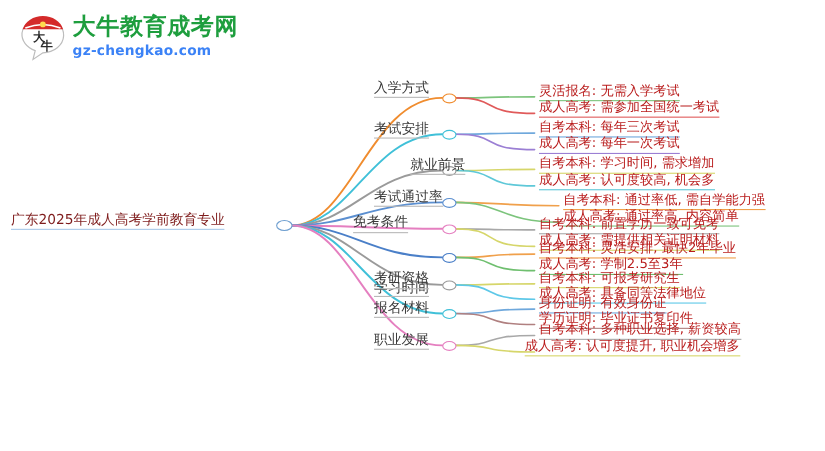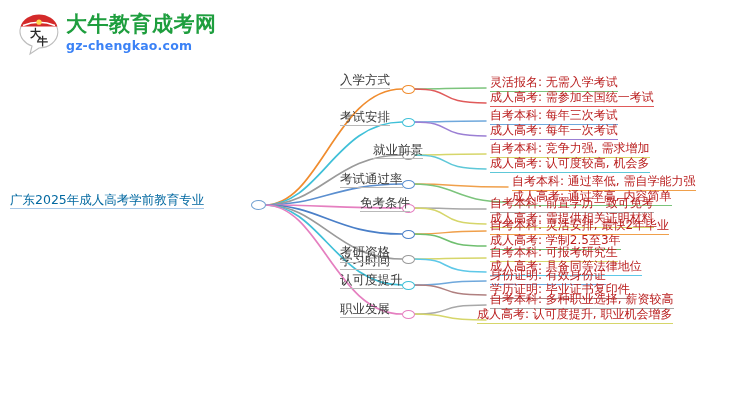--- a/index.html
+++ b/index.html
@@ -63,21 +63,21 @@
   .node-label {
     position: absolute;
     font-size: 12.5px;
     color: #3a3a3a;
     white-space: nowrap;
     line-height: 15px;
     padding-bottom: 1px;
   }
   .root-label {
     font-size: 12.5px;
-    color: #0369a1;
+    color: #7f1d1d;
     border-bottom: 1.6px solid #a8c8e8;
   }
   .topic-label {
     font-size: 12.5px;
     color: #3a3a3a;
     border-bottom: 1.4px solid #b9b9b9;
   }
   .leaf-label {
     font-size: 12px;
     color: #b91c1c;
@@ -147,40 +147,40 @@
 <div class="node-dot" style="left: 401.5px; top: 84.5px; border: 1.6px solid rgb(240, 140, 46);"></div>
     <div class="node-label topic-label" style="left: 340px; top: 72px; text-align: center;">入学方式</div>
     <div class="node-label leaf-label" style="left: 490px; top: 75px; border-bottom-color: rgb(124, 196, 124);">灵活报名: 无需入学考试</div>
     <div class="node-label leaf-label" style="left: 490px; top: 90px; border-bottom-color: rgb(224, 90, 90);">成人高考: 需参加全国统一考试</div>
     <div class="node-dot" style="left: 401.5px; top: 117.5px; border: 1.6px solid rgb(63, 192, 216);"></div>
     <div class="node-label topic-label" style="left: 340px; top: 109px;">考试安排</div>
     <div class="node-label leaf-label" style="left: 490px; top: 108px; border-bottom-color: rgb(111, 168, 220);">自考本科: 每年三次考试</div>
     <div class="node-label leaf-label" style="left: 490px; top: 123px; border-bottom-color: rgb(155, 127, 212);">成人高考: 每年一次考试</div>
     <div class="node-dot" style="left: 401.5px; top: 150.5px; border: 1.6px solid rgb(154, 154, 154);"></div>
     <div class="node-label topic-label" style="left: 339px; top: 142px; margin-left: 34px;">就业前景</div>
-    <div class="node-label leaf-label" style="left: 490px; top: 141px; border-bottom-color: rgb(214, 214, 106);">自考本科: 竞争力强, 需求增加</div>
+    <div class="node-label leaf-label" style="left: 490px; top: 141px; border-bottom-color: rgb(214, 214, 106);">自考本科: 学习时间, 需求增加</div>
     <div class="node-label leaf-label" style="left: 490px; top: 156px; border-bottom-color: rgb(94, 200, 216);">成人高考: 认可度较高, 机会多</div>
     <div class="node-dot" style="left: 401.5px; top: 179.5px; border: 1.6px solid rgb(91, 143, 208);"></div>
     <div class="node-label topic-label" style="left: 340px; top: 171px;">考试通过率</div>
     <div class="node-label leaf-label" style="left: 512px; top: 174px; border-bottom-color: rgb(240, 160, 75); text-align: center;">自考本科: 通过率低, 需自学能力强</div>
     <div class="node-label leaf-label" style="left: 512px; top: 189px; border-bottom-color: rgb(124, 196, 124);">成人高考: 通过率高, 内容简单</div>
     <div class="node-dot" style="left: 401.5px; top: 203.5px; border: 1.6px solid rgb(229, 127, 192);"></div>
-    <div class="node-label topic-label" style="left: 360px; top: 195px;">免考条件</div>
+    <div class="node-label topic-label" style="left: 321px; top: 195px; font-family: Liberation Mono, monospace;">免考条件</div>
     <div class="node-label leaf-label" style="left: 490px; top: 196px; border-bottom-color: rgb(168, 168, 168);">自考本科: 前置学历一致可免考</div>
     <div class="node-label leaf-label" style="left: 490px; top: 211px; border-bottom-color: rgb(214, 214, 106);">成人高考: 需提供相关证明材料</div>
     <div class="node-dot" style="left: 401.5px; top: 229.5px; border: 1.6px solid rgb(74, 127, 200);"></div>
     <div class="node-label topic-label" style="left: 340px; top: 221px; margin-top: 32px;">学习时间</div>
     <div class="node-label leaf-label" style="left: 490px; top: 218px; border-bottom-color: rgb(240, 160, 75); text-align: center;">自考本科: 灵活安排, 最快2年毕业</div>
     <div class="node-label leaf-label" style="left: 490px; top: 233px; border-bottom-color: rgb(111, 191, 111);">成人高考: 学制2.5至3年</div>
     <div class="node-dot" style="left: 401.5px; top: 254.5px; border: 1.6px solid rgb(154, 154, 154);"></div>
     <div class="node-label topic-label" style="left: 340px; top: 246px; font-family: Liberation Mono, monospace;">考研资格</div>
     <div class="node-label leaf-label" style="left: 490px; top: 245px; border-bottom-color: rgb(214, 214, 106);">自考本科: 可报考研究生</div>
     <div class="node-label leaf-label" style="left: 490px; top: 259px; border-bottom-color: rgb(94, 200, 232);">成人高考: 具备同等法律地位</div>
     <div class="node-dot" style="left: 401.5px; top: 280.5px; border: 1.6px solid rgb(63, 192, 216);"></div>
-    <div class="node-label topic-label" style="left: 340px; top: 272px;">认可度提升</div>
+    <div class="node-label topic-label" style="left: 340px; top: 272px;">报名材料</div>
     <div class="node-label leaf-label" style="left: 490px; top: 268px; border-bottom-color: rgb(111, 168, 220); text-align: center;">身份证明: 有效身份证</div>
     <div class="node-label leaf-label" style="left: 490px; top: 282px; border-bottom-color: rgb(176, 128, 128);">学历证明: 毕业证书复印件</div>
     <div class="node-dot" style="left: 401.5px; top: 309.5px; border: 1.6px solid rgb(229, 127, 192);"></div>
     <div class="node-label topic-label" style="left: 340px; top: 301px;">职业发展</div>
     <div class="node-label leaf-label" style="left: 490px; top: 292px; border-bottom-color: rgb(168, 168, 168);">自考本科: 多种职业选择, 薪资较高</div>
     <div class="node-label leaf-label" style="left: 477px; top: 307px; border-bottom-color: rgb(214, 214, 106);">成人高考: 认可度提升, 职业机会增多</div>
     <div class="node-label root-label" style="left: 10px; top: 192px; border-bottom-color: rgb(168, 200, 232);">广东2025年成人高考学前教育专业</div>
     <div class="node-dot" style="left: 251px; top: 200px; width: 15px; height: 10px; border: 1.7px solid rgb(111, 159, 208);"></div>
   </div>
 

